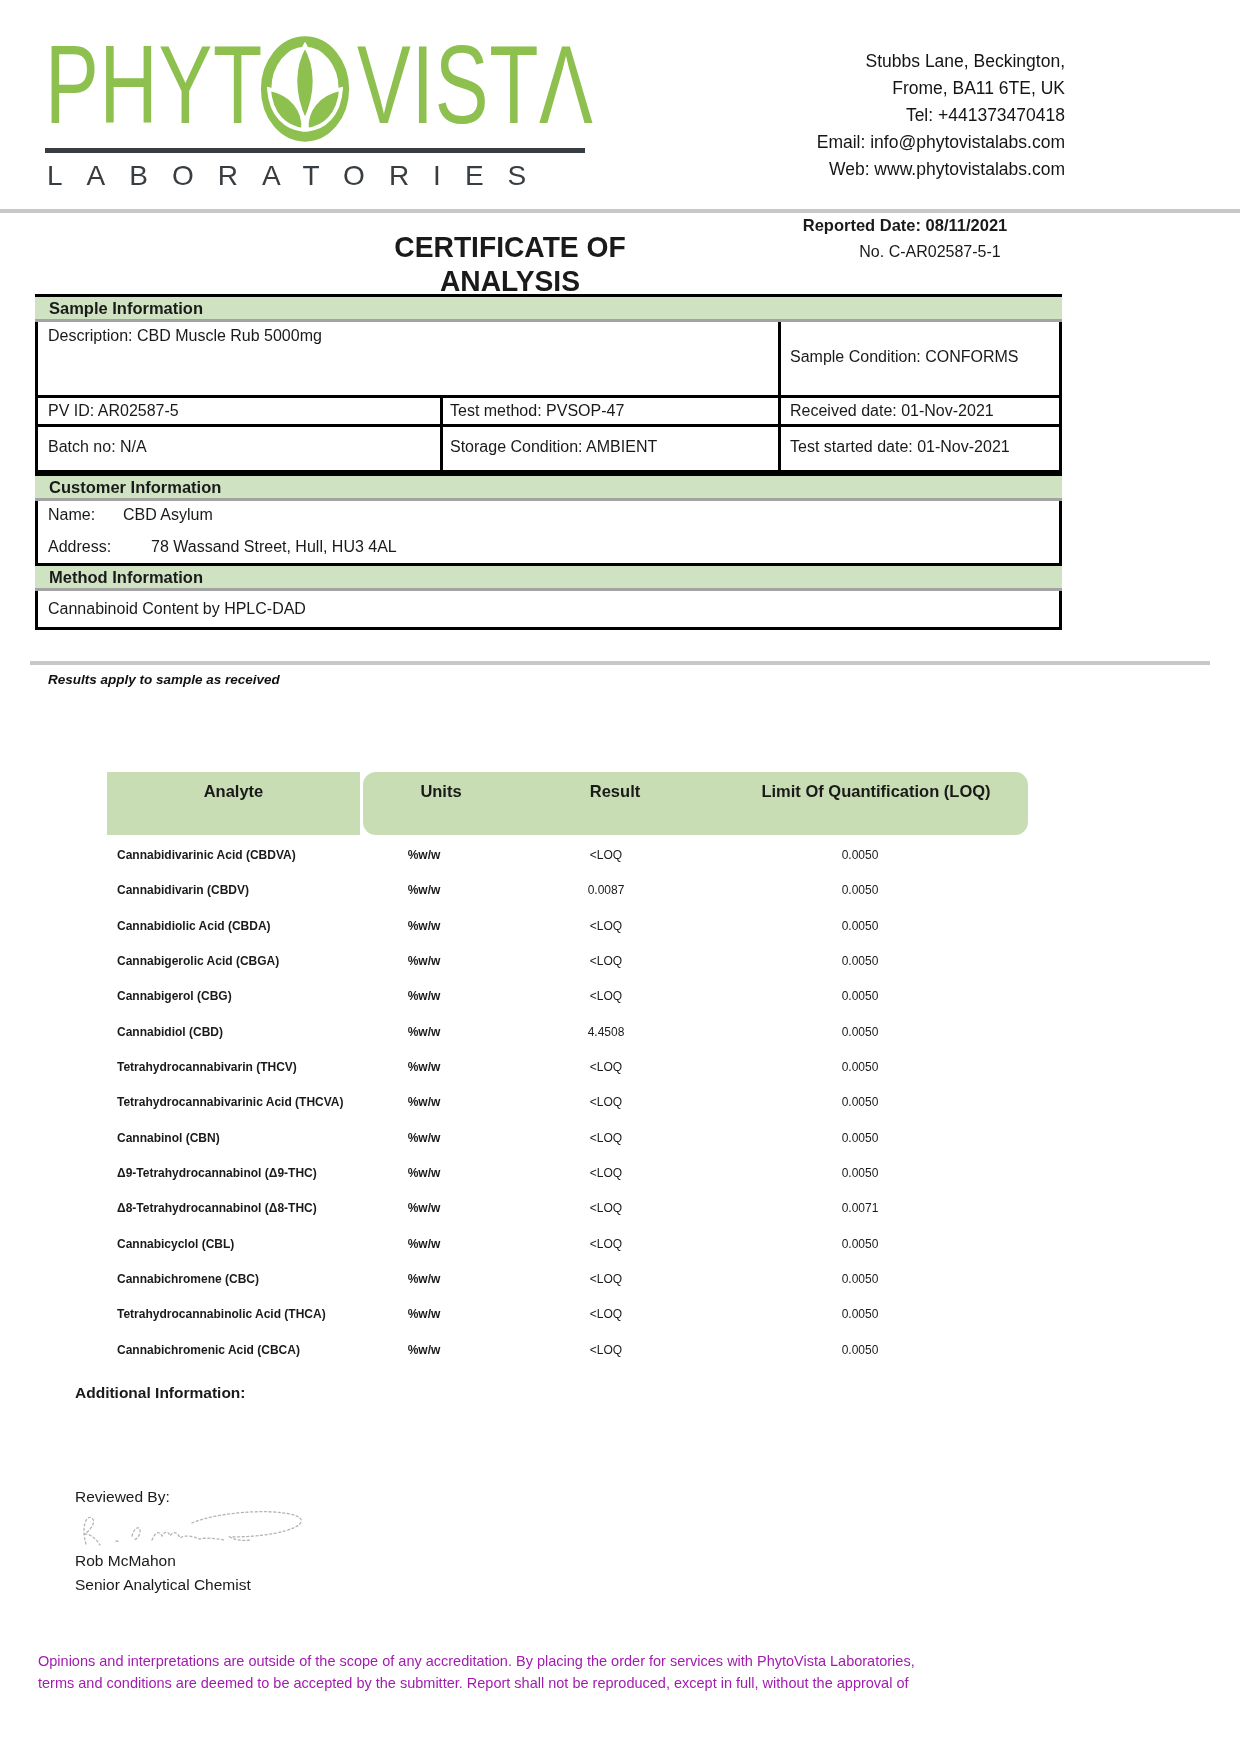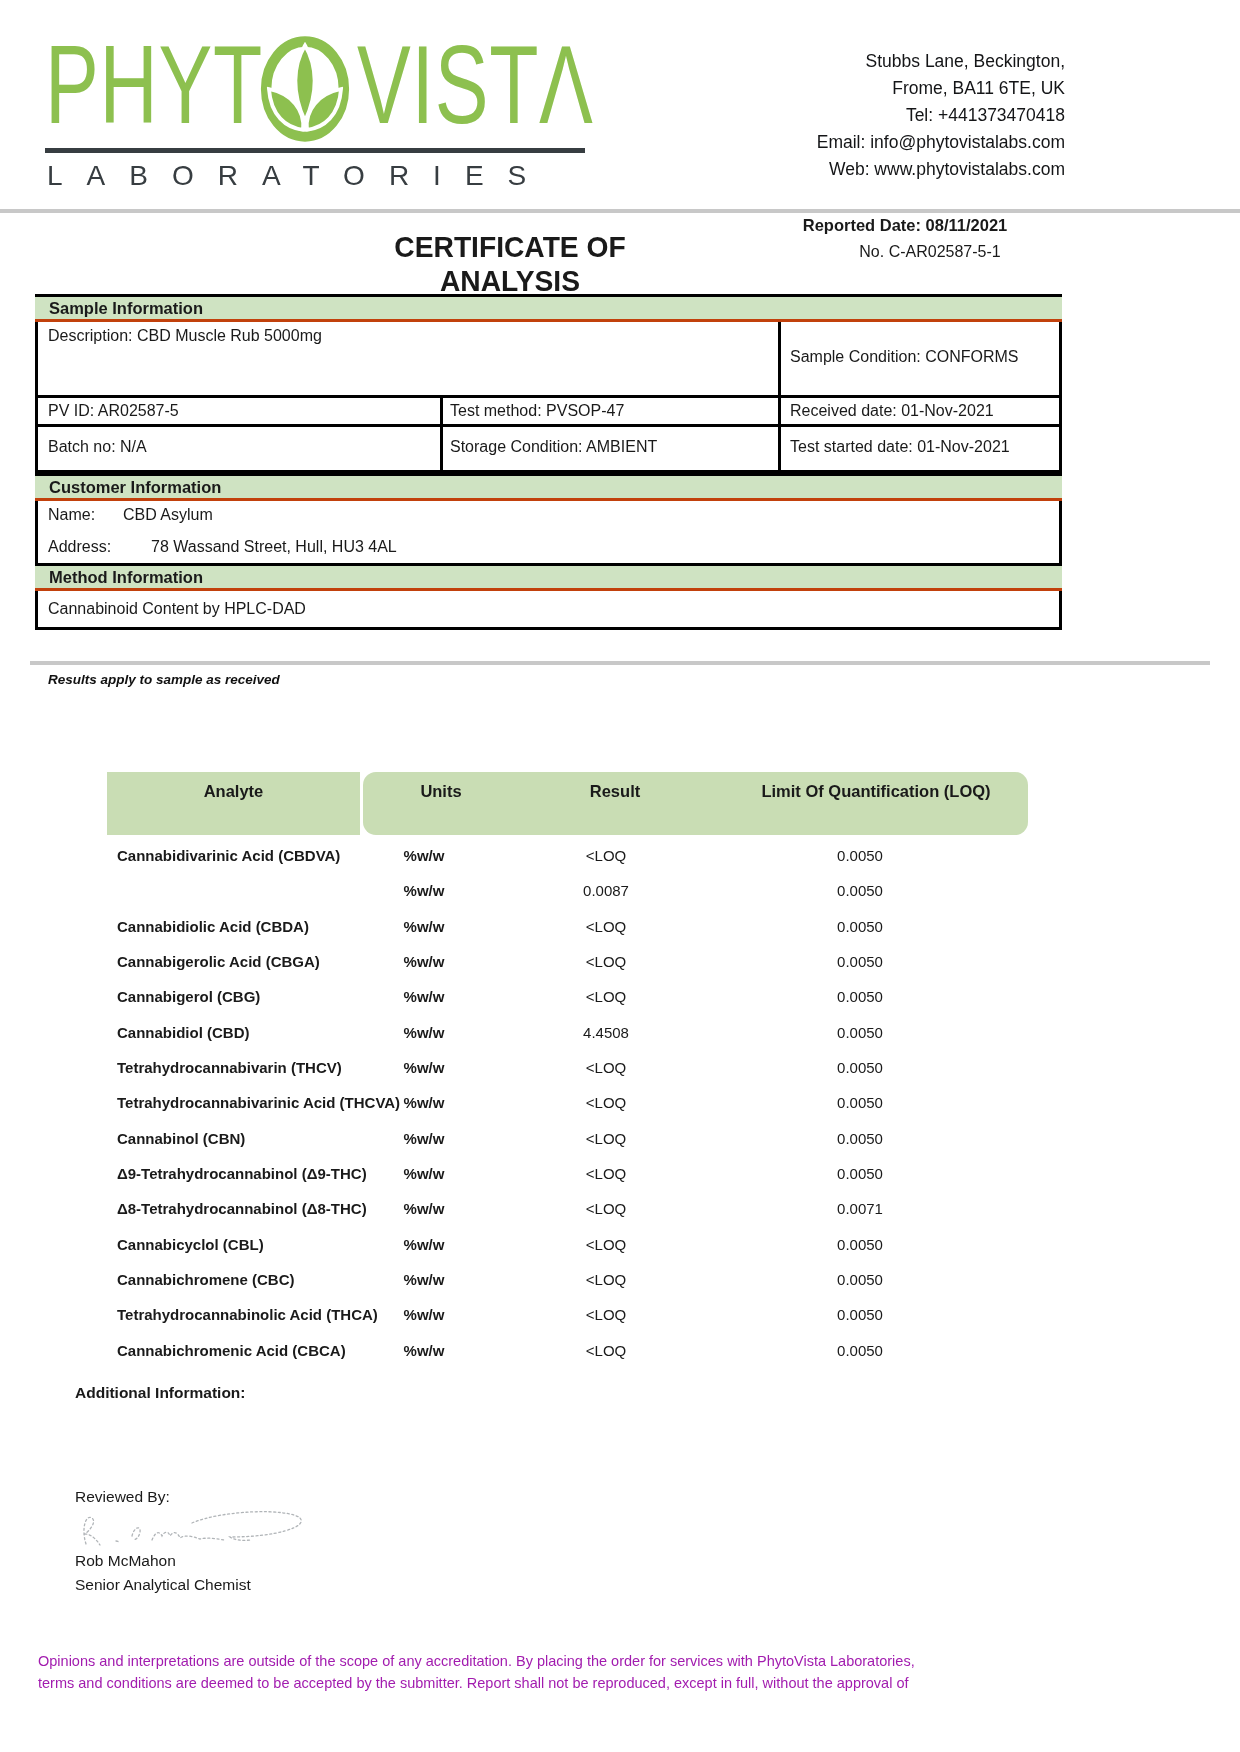--- a/index.html
+++ b/index.html
@@ -32,21 +32,21 @@
   .rule-results{left:30px; top:661px; width:1180px; height:4px; background:#c8c8c8;}
 
   
   .reported{left:760px; top:216px; width:290px; text-align:center; font-size:16.5px; font-weight:600;}
   .cert-no{left:790px; top:243px; width:280px; text-align:center; font-size:16px; font-weight:400;}
   .title{left:320px; top:230px; width:380px; text-align:center; font-size:30px; font-weight:700;
          transform:scaleX(0.94); margin:0; letter-spacing:0px;}
 
   
   .band{left:35px; width:1027px; height:28px; box-sizing:border-box;
-        border-top:3px solid #000; border-bottom:3px solid #c2410c; background:#cfe3c2;}
+        border-top:3px solid #000; border-bottom:3px solid #a3a3a3; background:#cfe3c2;}
   .band .band-label{display:block; padding-left:14px; font-size:16.5px; font-weight:700; line-height:22px;}
   .band-sample{top:294px;}
   .band-customer{top:473px;}
   .band-method{top:563px;}
 
   .cellbox{left:35px; width:1027px; box-sizing:border-box;
            border-left:3px solid #000; border-right:3px solid #000; background:#fff;}
   .bb{border-bottom:3px solid #000;}
   .vdiv{position:absolute; top:0; width:3px; height:100%; background:#000;}
   .cell-text{position:absolute; font-size:16px; white-space:nowrap;}
@@ -64,21 +64,21 @@
   .thead-analyte{left:107px; top:772px; width:253px; height:63px; background:#c9ddb4;}
   .thead-main{left:363px; top:772px; width:665px; height:63px; background:#c9ddb4;border-radius:13px;}
   .th-label{position:absolute; top:10px; font-size:16.5px; font-weight:700; text-align:center;}
   .th-analyte{left:0; width:253px;}
   .th-units{left:8px;  width:140px;}
   .th-result{left:182px; width:140px;}
   .th-loq{left:363px; width:300px;}
 
   .rows-wrap{left:0; top:838px; width:1240px;}
   .trow{position:relative; height:35.33px;}
-  .trow span{position:absolute; top:0; line-height:35.33px; font-size:15px; white-space:nowrap;}
+  .trow span{position:absolute; top:0; line-height:35.33px; font-size:12px; white-space:nowrap;}
   .c-analyte{left:117px; width:300px; font-weight:700;}
   .c-units{left:344px; width:160px; text-align:center; font-weight:700; font-size:13px;}
   .c-result{left:526px; width:160px; text-align:center;}
   .c-loq{left:780px; width:160px; text-align:center;}
 
   
   .additional{left:75px; top:1384px; font-size:15.5px; font-weight:700;}
   .reviewed{left:75px; top:1488px; font-size:15.5px;}
   .signature{left:72px; top:1506px;}
   .reviewer-name{left:75px; top:1552px; font-size:15.5px;}
@@ -179,20 +179,21 @@
   </div>
 
   <div class="abs rows-wrap">
     <div class="trow">
         <span class="c-analyte">Cannabidivarinic Acid (CBDVA)</span>
         <span class="c-units">%w/w</span>
         <span class="c-result">&lt;LOQ</span>
         <span class="c-loq">0.0050</span>
       </div>
       <div class="trow">
+        <span class="c-analyte">Cannabidivarin (CBDV)</span>
         <span class="c-units">%w/w</span>
         <span class="c-result">0.0087</span>
         <span class="c-loq">0.0050</span>
       </div>
       <div class="trow">
         <span class="c-analyte">Cannabidiolic Acid (CBDA)</span>
         <span class="c-units">%w/w</span>
         <span class="c-result">&lt;LOQ</span>
         <span class="c-loq">0.0050</span>
       </div>

